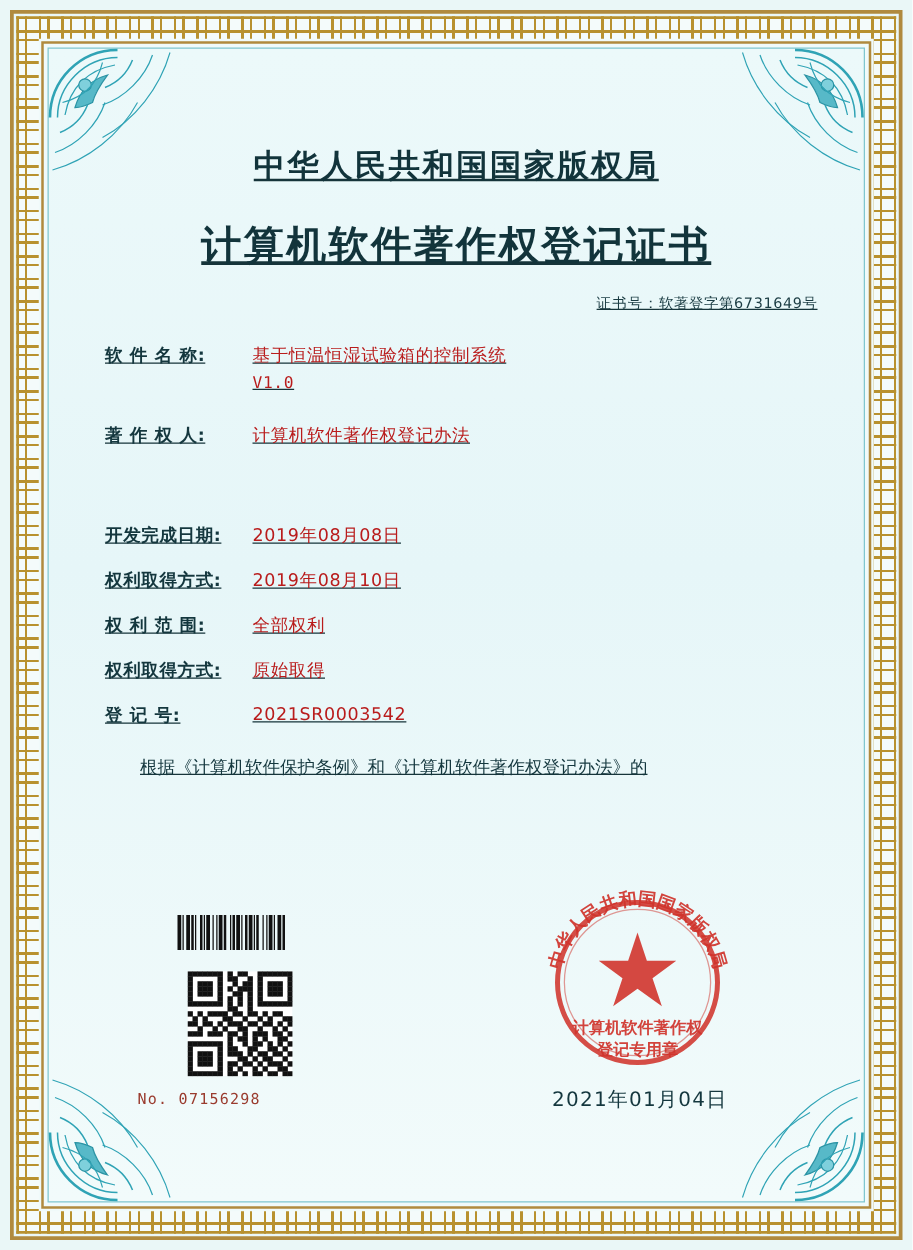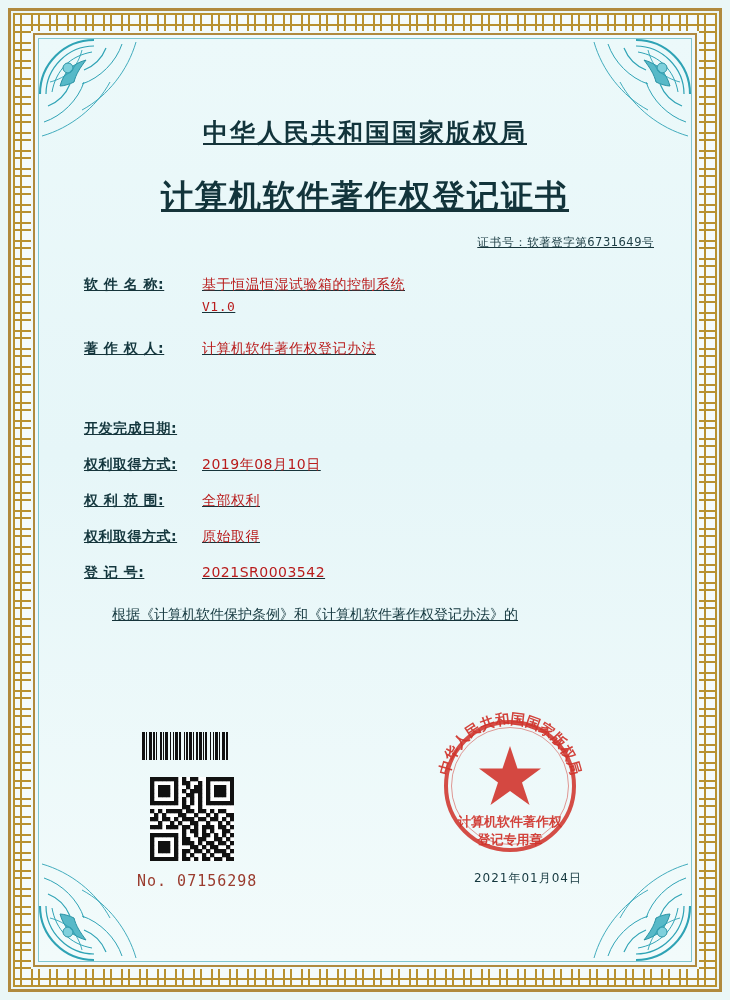--- a/index.html
+++ b/index.html
@@ -201,30 +201,29 @@
     top: 650px;
     width: 168px;
     height: 168px;
   }
 
   .serial {
     position: absolute;
     left: 58px;
     top: 820px;
     font-family: "DejaVu Sans Mono", monospace;
-    font-size: 15px;
+    font-size: 12px;
     color: #9a3b2e;
     letter-spacing: 1px;
-    margin-left: 27px;
   }
   .issue-date {
     position: absolute;
     right: 96px;
     top: 818px;
-    font-size: 12px;
+    font-size: 16px;
     color: #14373e;
     letter-spacing: 1px;
   }
 </style>
 </head>
 <body>
 
 <div class="certificate">
 
   <div class="border-outer"></div>
@@ -331,20 +330,21 @@
       <div class="field-row" style="margin-top:26px;">
         <div class="field-label">著 作 权 人:</div>
         <div class="field-value">计算机软件著作权登记办法</div>
       </div>
 
       <div class="gap-block"></div>
       <div class="gap-block"></div>
 
       <div class="field-row">
         <div class="field-label">开发完成日期:</div>
+        <div class="field-value">2019年08月08日</div>
       </div>
 
       <div class="field-row">
         <div class="field-label">权利取得方式:</div>
         <div class="field-value">2019年08月10日</div>
       </div>
 
       <div class="field-row">
         <div class="field-label">权 利 范 围:</div>
         <div class="field-value">全部权利</div>

